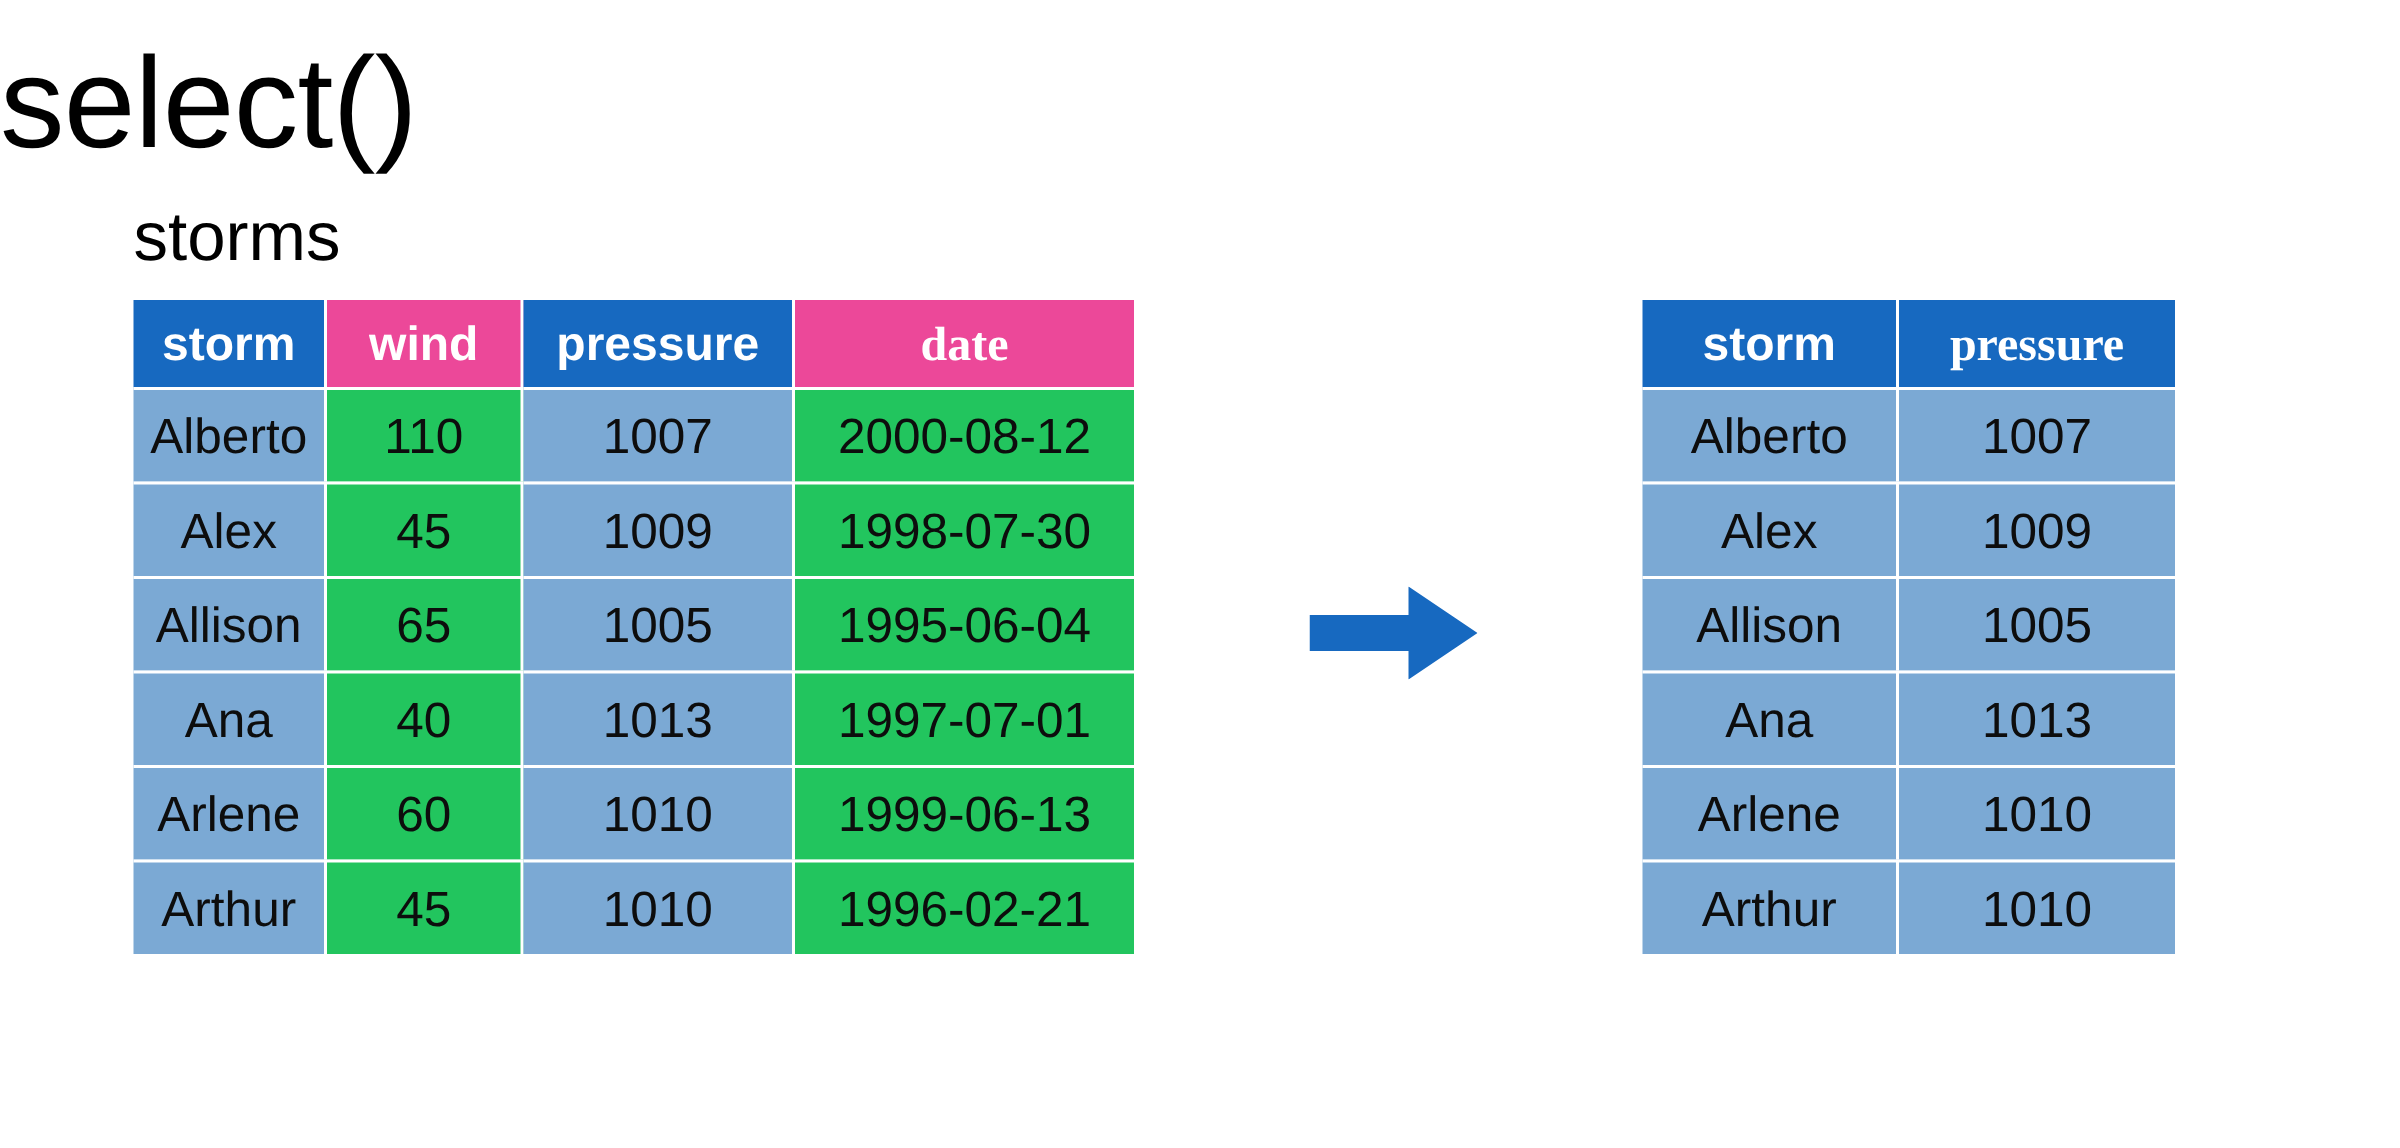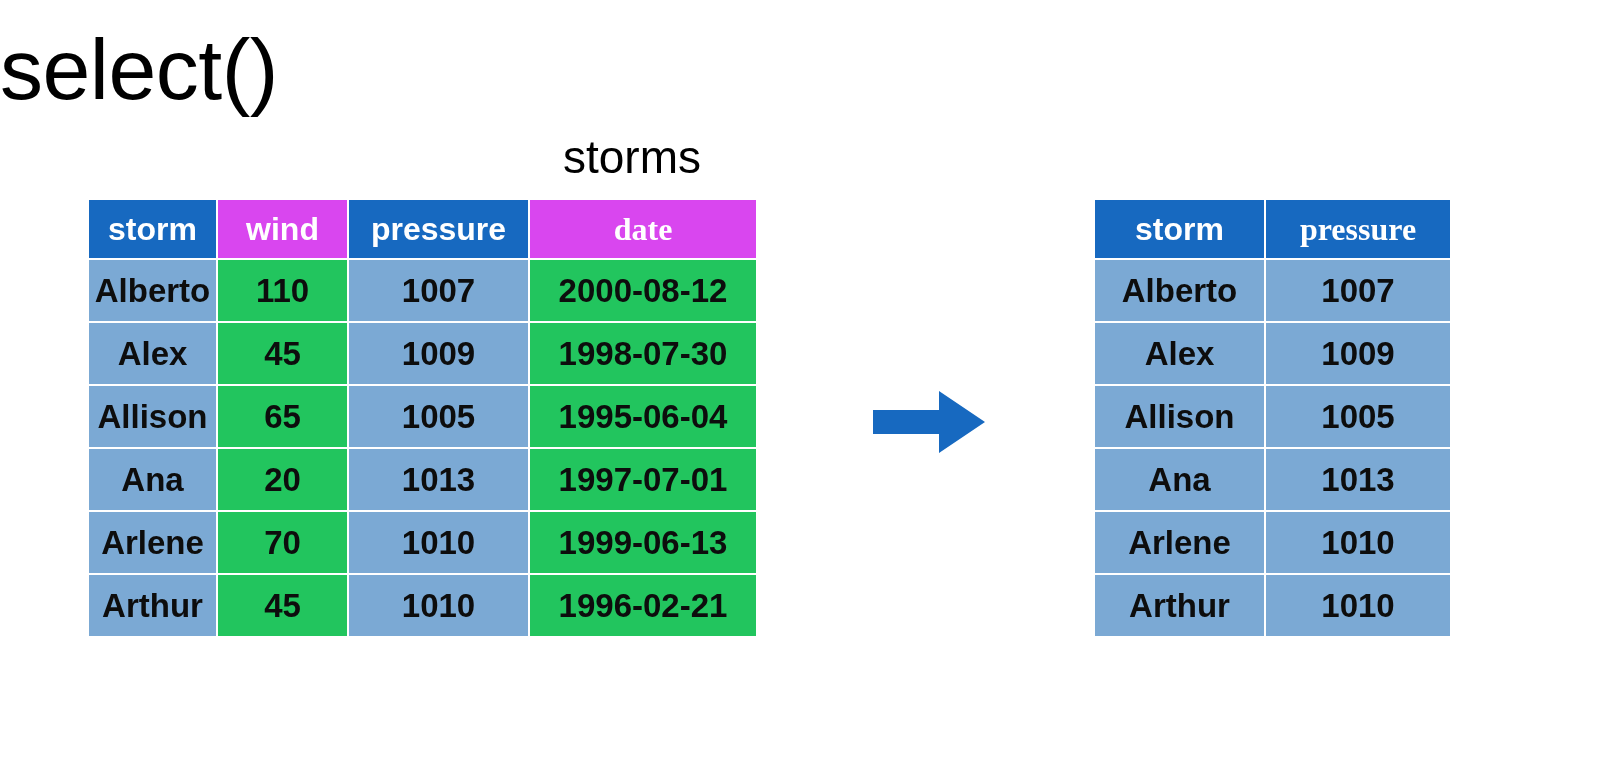--- a/index.html
+++ b/index.html
@@ -29,21 +29,21 @@
     letter-spacing: -0.5px;
     color: #000000;
   }
 
   
   #source-caption {
     position: absolute;
     left: 89px;
     top: 134px;
     width: 612px;
-    text-align: right;
+    text-align: left;
     font-size: 46px;
     line-height: 1.0;
     font-weight: 400;
     color: #000000;
   }
 
   
   .data-table {
     position: absolute;
     border-collapse: separate;
@@ -68,27 +68,26 @@
     color: #ffffff;
     border-right: 2px solid #ffffff;
   }
   .data-table thead th:last-child { border-right: 0; font-family: Liberation Serif, serif; }
 
   .data-table tbody td {
     height: 63px;
     color: #0d0d0d;
     border-right: 2px solid #ffffff;
     border-top: 2px solid #ffffff;
-    font-weight: bold;
   }
   .data-table tbody td:last-child { border-right: 0; }
 
   
   .hdr-blue { background: #1769c0; }
-  .hdr-gray { background: #d946ef; }
+  .hdr-gray { background: #ec4899; }
   .cell-blue { background: #7ba9d4; }
   .cell-gray { background: #22c55e; }
 
   
   #source-table {
     left: 89px;
     top: 200px;
     width: 667px;
   }
   #source-table .col-storm    { width: 129px; }
@@ -150,27 +149,27 @@
       <td class="cell-gray">1998-07-30</td>
     </tr>
     <tr>
       <td class="cell-blue">Allison</td>
       <td class="cell-gray">65</td>
       <td class="cell-blue">1005</td>
       <td class="cell-gray">1995-06-04</td>
     </tr>
     <tr>
       <td class="cell-blue">Ana</td>
-      <td class="cell-gray">20</td>
+      <td class="cell-gray">40</td>
       <td class="cell-blue">1013</td>
       <td class="cell-gray">1997-07-01</td>
     </tr>
     <tr>
       <td class="cell-blue">Arlene</td>
-      <td class="cell-gray">70</td>
+      <td class="cell-gray">60</td>
       <td class="cell-blue">1010</td>
       <td class="cell-gray">1999-06-13</td>
     </tr>
     <tr>
       <td class="cell-blue">Arthur</td>
       <td class="cell-gray">45</td>
       <td class="cell-blue">1010</td>
       <td class="cell-gray">1996-02-21</td>
     </tr>
   </tbody>

